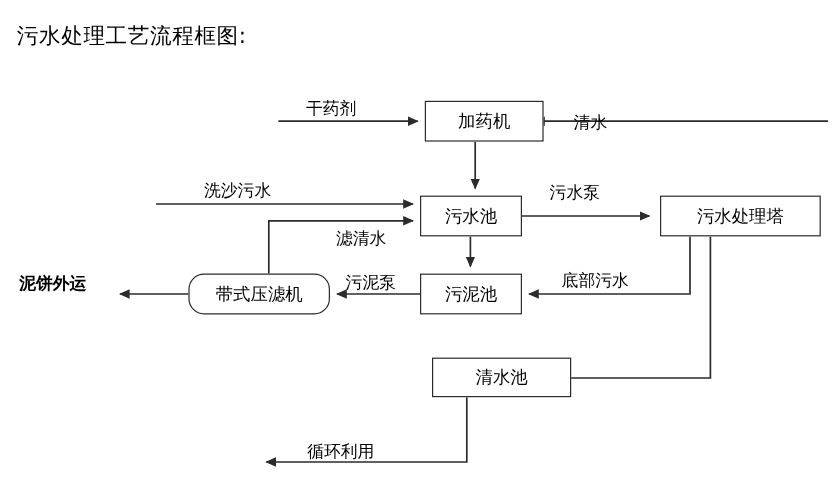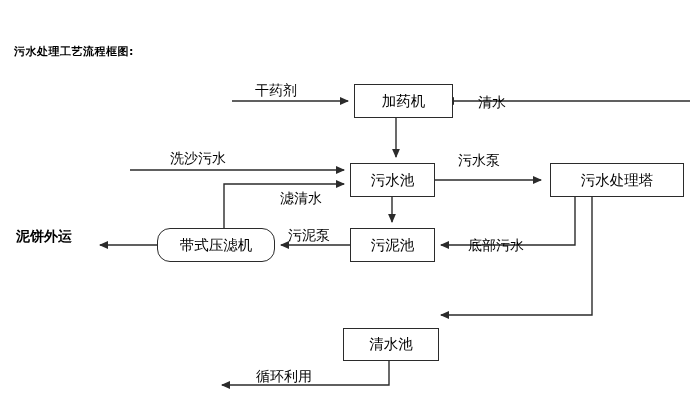--- a/index.html
+++ b/index.html
@@ -12,26 +12,25 @@
     width: 700px;
     height: 420px;
     background: #ffffff;
     font-family: "DejaVu Sans", "Liberation Sans", sans-serif;
     overflow: hidden;
   }
   #title {
     position: absolute;
     left: 14px;
     top: 18px;
-    font-size: 11px;
-    font-weight: bold;
+    font-size: 18px;
+    font-weight: normal;
     color: #000000;
     letter-spacing: 0.5px;
     white-space: nowrap;
-    margin-top: 26px;
   }
   svg#flow {
     position: absolute;
     left: 0;
     top: 0;
     width: 700px;
     height: 420px;
   }
   .nodebox {
     position: absolute;
@@ -116,35 +115,35 @@
   </div>
 
   <div class="nodebox" style="left:157px; top:228px; width:118px; height:34px;border-radius:13px;">
     <span>带式压滤机</span>
   </div>
 
   <div class="nodebox" style="left:350px; top:228px; width:85px; height:34px;">
     <span>污泥池</span>
   </div>
 
-  <div class="nodebox" style="left:343px; top:298px; width:96px; height:33px;margin-top:30px;">
+  <div class="nodebox" style="left:360px; top:298px; width:116px; height:33px;">
     <span>清水池</span>
   </div>
 
   <div class="edgelabel" style="left:255px; top:82px;">干药剂</div>
 
   <div class="edgelabel" style="left:478px; top:94px;">清水</div>
 
   <div class="edgelabel" style="left:170px; top:150px;">洗沙污水</div>
 
   <div class="edgelabel" style="left:458px; top:152px;">污水泵</div>
 
   <div class="edgelabel" style="left:259px; top:190px;margin-left:21px;">滤清水</div>
 
   <div class="edgelabel" style="left:288px; top:227px;">污泥泵</div>
 
-  <div class="edgelabel" style="left:468px; top:225px;margin-top:12px;">底部污水</div>
+  <div class="edgelabel" style="left:468px; top:225px;">底部污水</div>
 
   <div class="edgelabel" style="left:256px; top:368px;">循环利用</div>
 
   <div class="termlabel" style="left:16px; top:228px;font-weight:bold;">泥饼外运</div>
 
 </div>
 
 </body></html>

